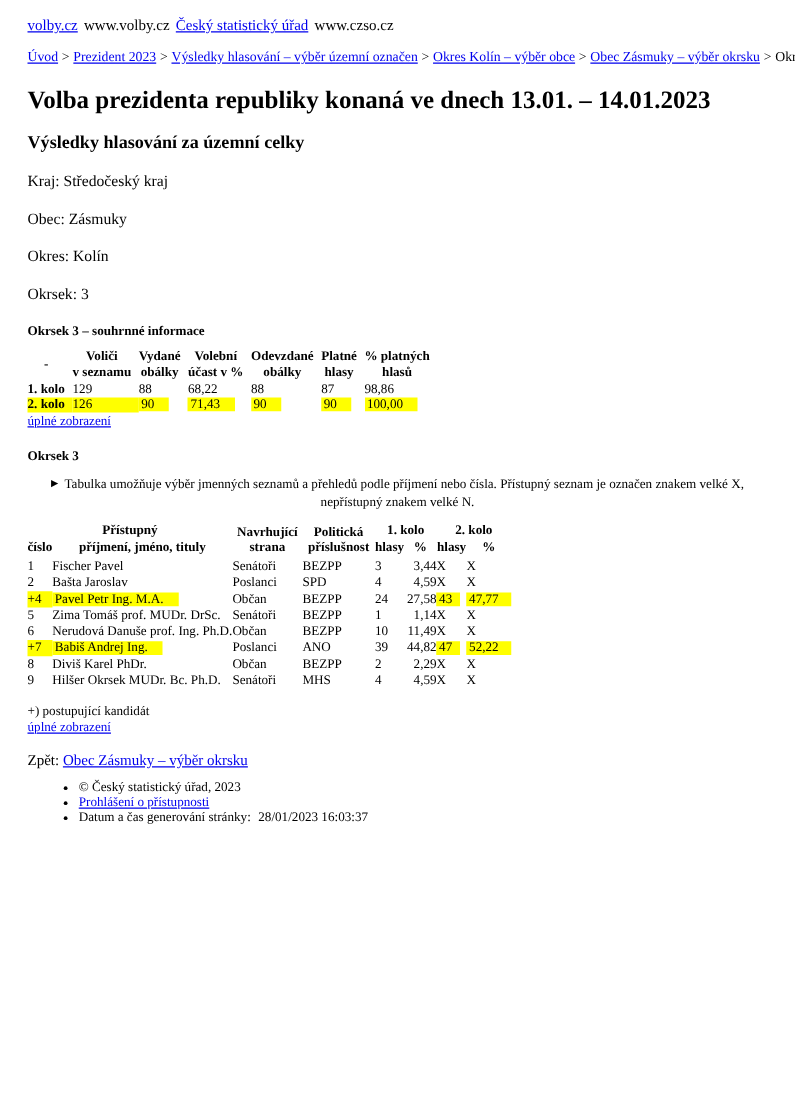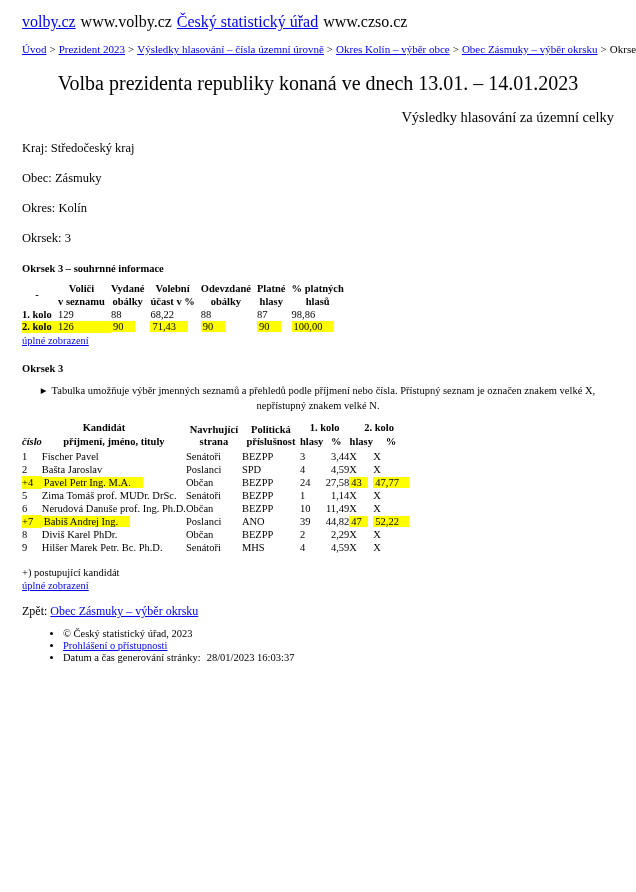--- a/index.html
+++ b/index.html
@@ -1,45 +1,45 @@
 <!DOCTYPE html>
 <html style="--link: #0000EE; --hl: #FFFF00;"><head>
 <meta charset="utf-8">
 <style>
   html,body{margin:0;padding:0;background:#ffffff;}
   body{width:636px;height:892px;color:#000;font-family:"Liberation Serif",serif;overflow:hidden;}
   .page{padding:13px 22px 0 22px;}
   a.lnk{color:var(--link,#0000EE);text-decoration:underline;cursor:pointer;}
-  .topbar{font-size:16px;}
+  .topbar{font-size:12px;}
   .topbar .itm{margin-right:5px;}
   .breadcrumb{font-size:11px;margin-top:12px;white-space:nowrap;}
   .breadcrumb .sep{margin:0 3px;}
-  h1{font-size:20px;font-weight:normal;margin:17px 0 4px 0;text-align:center;}
-  h2{font-size:14.5px;font-weight:normal;margin:14px 0 0 0;text-align:right;}
+  h1{font-size:20px;font-weight:bold;margin:17px 0 4px 0;}
+  h2{font-size:14.5px;font-weight:bold;margin:14px 0 0 0;}
   .terr{font-size:12.5px;font-weight:normal;margin-top:15px;}
   .sec-head{font-size:10.5px;font-weight:bold;margin-top:17px;}
   table{border-collapse:collapse;font-size:10.5px;}
   .hl{background:var(--hl,#FFFF00);}
   .hlc{background:var(--hl,#FFFF00);}
   
   .sum{margin-top:9px;}
   .sum th,.sum td{padding:0 6px 1px 0;text-align:left;vertical-align:bottom;font-weight:normal;white-space:nowrap;}
   .sum thead th{font-weight:bold;text-align:center;line-height:1.2;}
   .sum thead th .l{display:block;}
   .sum thead th.c0{vertical-align:middle;text-align:center;min-width:30px;}
   .sum .rl{font-weight:bold;}
   .sum td span.vhl{padding:0 12px 0 2px;}
   
   .cand{margin-top:7px;}
   .cand th,.cand td{padding:1px 0;text-align:left;vertical-align:bottom;font-weight:normal;white-space:nowrap;}
   .cand thead th{font-weight:bold;text-align:center;line-height:1.2;}
   .cand thead th.wrap{white-space:normal;}
   .w-strana{max-width:56px;}
   .w-prisl{max-width:58px;}
-  .th-cislo{text-align:center;font-style:italic;}
+  .th-cislo{text-align:center;}
   .c-num{padding-right:8px;min-width:18px;}
   .c-name{padding-right:16px;}
   .c-party{padding-right:10px;}
   .c-aff{padding-right:12px;}
   .c-v1{padding-right:10px;min-width:22px;}
   .c-p1{text-align:right !important;padding-right:8px;min-width:26px;}
   .c-v2{padding-right:8px;min-width:24px;}
   .c-p2{min-width:32px;}
   .c-name .hl{padding:0 12px 0 2px;}
   .c-v2 .hl{padding:0 6px 0 2px;}
@@ -56,21 +56,21 @@
 </head>
 <body>
 
 <div class="page">
 
   <div class="topbar">
     <a class="lnk itm">volby.cz</a><span class="itm">www.volby.cz</span><a class="lnk itm">Český statistický úřad</a><span class="itm">www.czso.cz</span>
   </div>
 
   <div class="breadcrumb">
-    <a class="lnk">Úvod</a><span class="sep">&gt;</span><a class="lnk">Prezident 2023</a><span class="sep">&gt;</span><a class="lnk">Výsledky hlasování – čísla územní úrovně</a><span class="sep">&gt;</span><a class="lnk">Okres Kolín – výběr obce</a><span class="sep">&gt;</span><a class="lnk">Obec Zásmuky – výběr okrsku</a><span class="sep">&gt;</span><span>Okrsek 3</span>
+    <a class="lnk">Úvod</a><span class="sep">&gt;</span><a class="lnk">Prezident 2023</a><span class="sep">&gt;</span><a class="lnk">Výsledky hlasování – výběr územní označen</a><span class="sep">&gt;</span><a class="lnk">Okres Kolín – výběr obce</a><span class="sep">&gt;</span><a class="lnk">Obec Zásmuky – výběr okrsku</a><span class="sep">&gt;</span><span>Okrsek 3</span>
   </div>
 
   <h1>Volba prezidenta republiky konaná ve dnech 13.01. – 14.01.2023</h1>
   <h2>Výsledky hlasování za územní celky</h2>
 
   <div class="terr">Kraj: Středočeský kraj</div>
   <div class="terr">Obec: Zásmuky</div>
   <div class="terr">Okres: Kolín</div>
   <div class="terr">Okrsek: 3</div>
 
@@ -132,21 +132,21 @@
 
   <div class="sec-head">Okrsek 3</div>
 
   <div class="note">
     <span class="marker">▶</span><span>Tabulka umožňuje výběr jmenných seznamů a přehledů podle příjmení nebo čísla. Přístupný seznam je označen znakem velké X, nepřístupný znakem velké N.</span>
   </div>
 
   <table class="cand">
     <thead>
       <tr>
-        <th colspan="2">Kandidát</th>
+        <th colspan="2">Přístupný</th>
         <th rowspan="2" class="wrap w-strana">Navrhující strana</th>
         <th rowspan="2" class="wrap w-prisl">Politická příslušnost</th>
         <th colspan="2">1. kolo</th>
         <th colspan="2">2. kolo</th>
       </tr>
       <tr>
         <th class="th-cislo">číslo</th>
         <th>příjmení, jméno, tituly</th>
         <th>hlasy</th>
         <th>%</th>
@@ -220,21 +220,21 @@
         <td class="c-name"><span>Diviš Karel PhDr.</span></td>
         <td class="c-party">Občan</td>
         <td class="c-aff">BEZPP</td>
         <td class="c-v1">2</td>
         <td class="c-p1">2,29</td>
         <td class="c-v2"><span>X</span></td>
         <td class="c-p2"><span>X</span></td>
       </tr>
       <tr>
         <td class="c-num">9</td>
-        <td class="c-name"><span>Hilšer Marek Petr. Bc. Ph.D.</span></td>
+        <td class="c-name"><span>Hilšer Okrsek MUDr. Bc. Ph.D.</span></td>
         <td class="c-party">Senátoři</td>
         <td class="c-aff">MHS</td>
         <td class="c-v1">4</td>
         <td class="c-p1">4,59</td>
         <td class="c-v2"><span>X</span></td>
         <td class="c-p2"><span>X</span></td>
       </tr>
     </tbody>
   </table>
 

